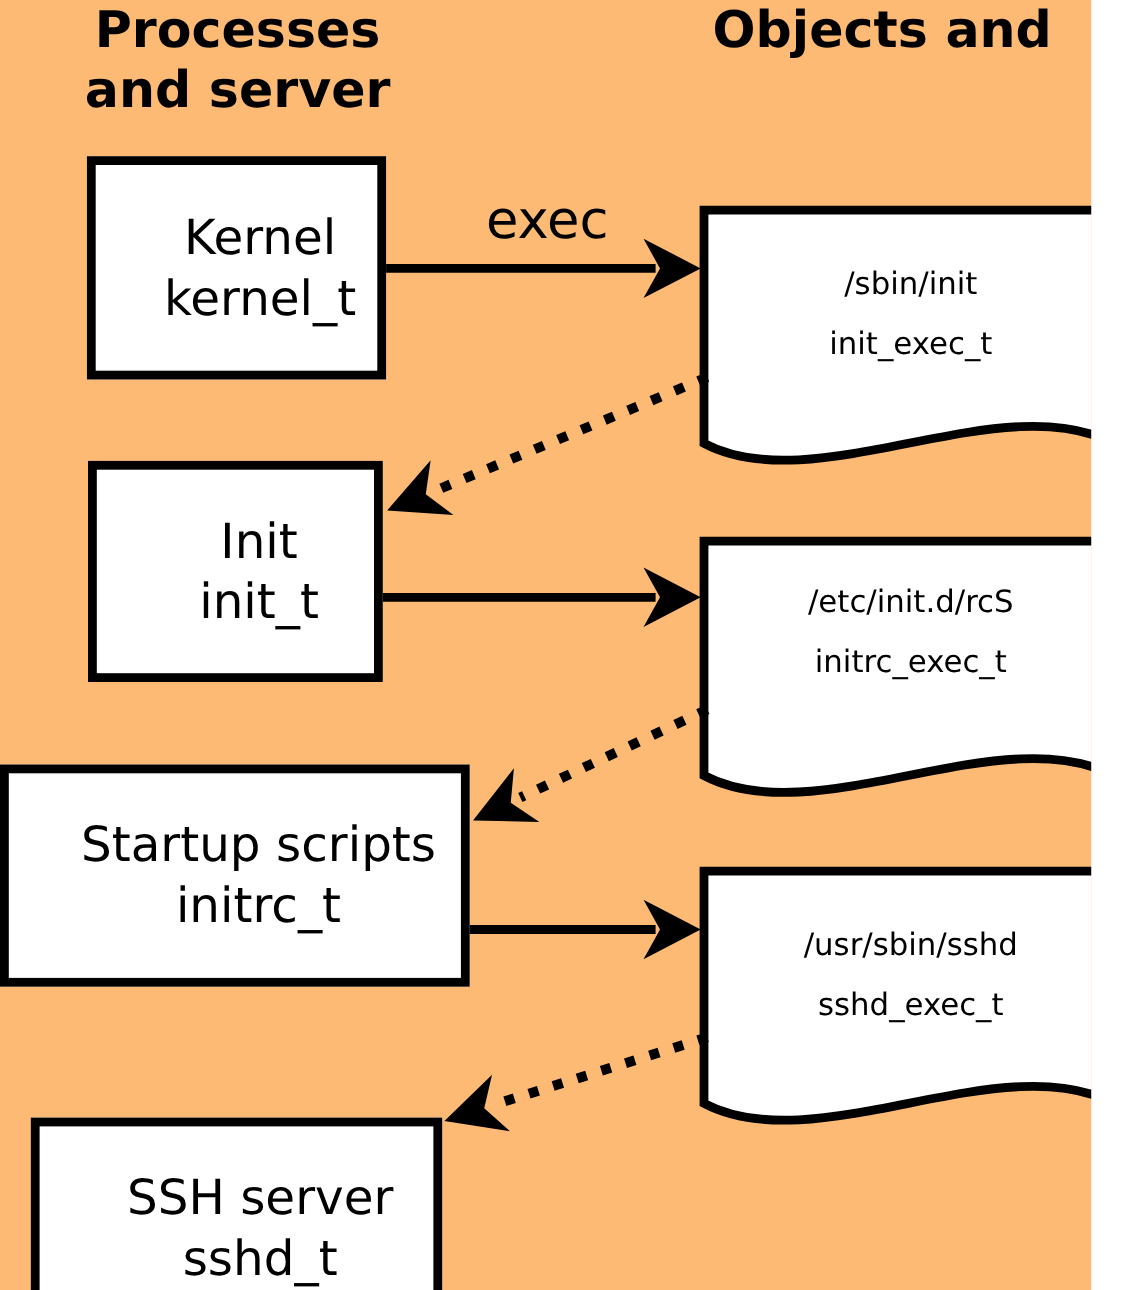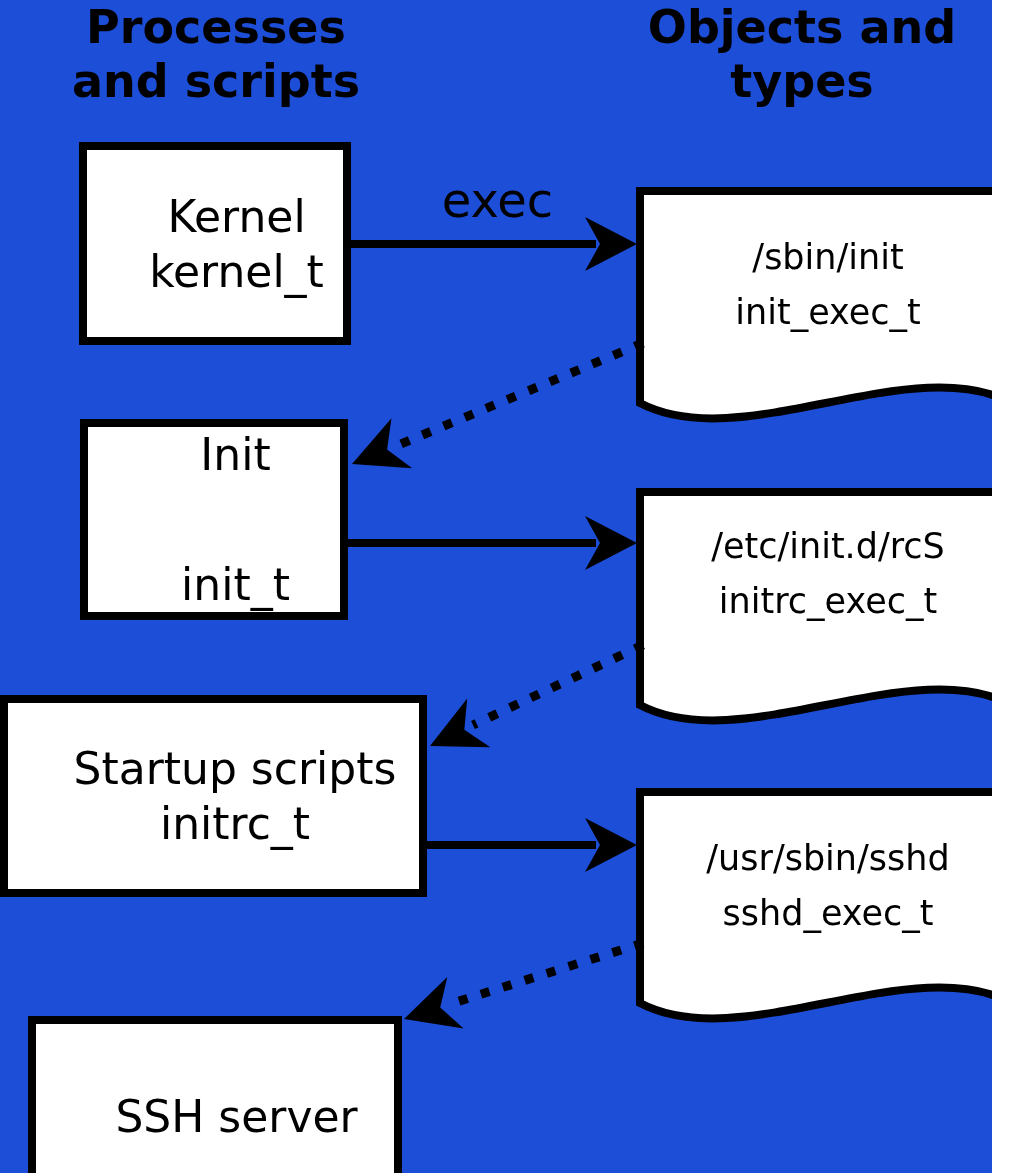--- a/index.html
+++ b/index.html
@@ -1,20 +1,20 @@
 <!DOCTYPE html>
 <html><head>
 <meta charset="utf-8">
 <style>
   html, body { margin: 0; padding: 0; background: #ffffff; }
   .canvas {
     position: relative;
     width: 992px;
     height: 1173px;
-    background: #1d4ed8;
+    background: #fdba74;
     color: #000000;
     font-family: "DejaVu Sans", "Liberation Sans", sans-serif;
     overflow: hidden;
   }
   .hdr {
     position: absolute;
     font-weight: bold;
     font-size: 46px;
     line-height: 54px;
     text-align: center;
@@ -34,21 +34,21 @@
     justify-content: center;
     font-size: 44px;
     line-height: 55px;
     text-align: center;
     white-space: nowrap;
     z-index: 1;
     padding-left: 43px;
   }
   .pbox span { display: block; }
   .box-kernel  { left: 79px;  top: 142px; width: 272px; height: 203px; }
-  .box-init    { left: 80px;  top: 419px; width: 268px; height: 201px; justify-content: space-between; }
+  .box-init    { left: 80px;  top: 419px; width: 268px; height: 201px; }
   .box-startup { left: 0px;   top: 695px; width: 427px; height: 202px; text-align: right; }
   .box-sshd    { left: 28px;  top: 1016px; width: 374px; height: 201px; }
   .diagram-layer {
     position: absolute;
     left: 0; top: 0;
     z-index: 2;
     pointer-events: none;
   }
   .doc-shape { fill: #ffffff; stroke: #000000; stroke-width: 8; }
   .solid-line  { stroke: #000000; stroke-width: 8; fill: none; }
@@ -58,21 +58,21 @@
     position: absolute;
     left: 648px;
     width: 360px;
     height: 213px;
     box-sizing: border-box;
     display: flex;
     flex-direction: column;
     align-items: center;
     justify-content: center;
     padding-bottom: 26px;
-    font-size: 35px;
+    font-size: 28px;
     line-height: 55px;
     text-align: center;
     white-space: nowrap;
     z-index: 3;
   }
   .doctext span { display: block; }
   .doctext-1 { top: 191px; }
   .doctext-2 { top: 480px; }
   .doctext-3 { top: 792px; }
   .exec-label {
@@ -85,41 +85,41 @@
     z-index: 3;
   }
 </style>
 </head>
 <body>
 
 <div class="canvas">
 
   <div class="hdr hdr-left">
     <span>Processes</span>
-    <span>and scripts</span>
+    <span>and server</span>
   </div>
   <div class="hdr hdr-right">
     <span>Objects and</span>
-    <span>types</span>
   </div>
 
   <div class="pbox box-kernel">
     <span>Kernel</span>
     <span>kernel_t</span>
   </div>
   <div class="pbox box-init">
     <span>Init</span>
     <span>init_t</span>
   </div>
   <div class="pbox box-startup">
     <span>Startup scripts</span>
     <span>initrc_t</span>
   </div>
   <div class="pbox box-sshd">
     <span>SSH server</span>
+    <span>sshd_t</span>
   </div>
 
   <svg class="diagram-layer" width="1024" height="1173" viewBox="0 0 1024 1173">
 
     <path class="doc-shape" d="M 640,191 L 1016,191 L 1016,405 C 915,347 742,457 640,403 Z"></path>
     <path class="doc-shape" d="M 640,492 L 1016,492 L 1016,707 C 915,649 742,759 640,705 Z"></path>
     <path class="doc-shape" d="M 640,792 L 1016,792 L 1016,1005 C 915,947 742,1057 640,1003 Z"></path>
 
     <line class="solid-line" x1="351" y1="244" x2="596" y2="244"></line>
     <polygon class="arrow-head" points="0,0 -52,-27 -37,0 -52,27" transform="translate(637,244)"></polygon>

